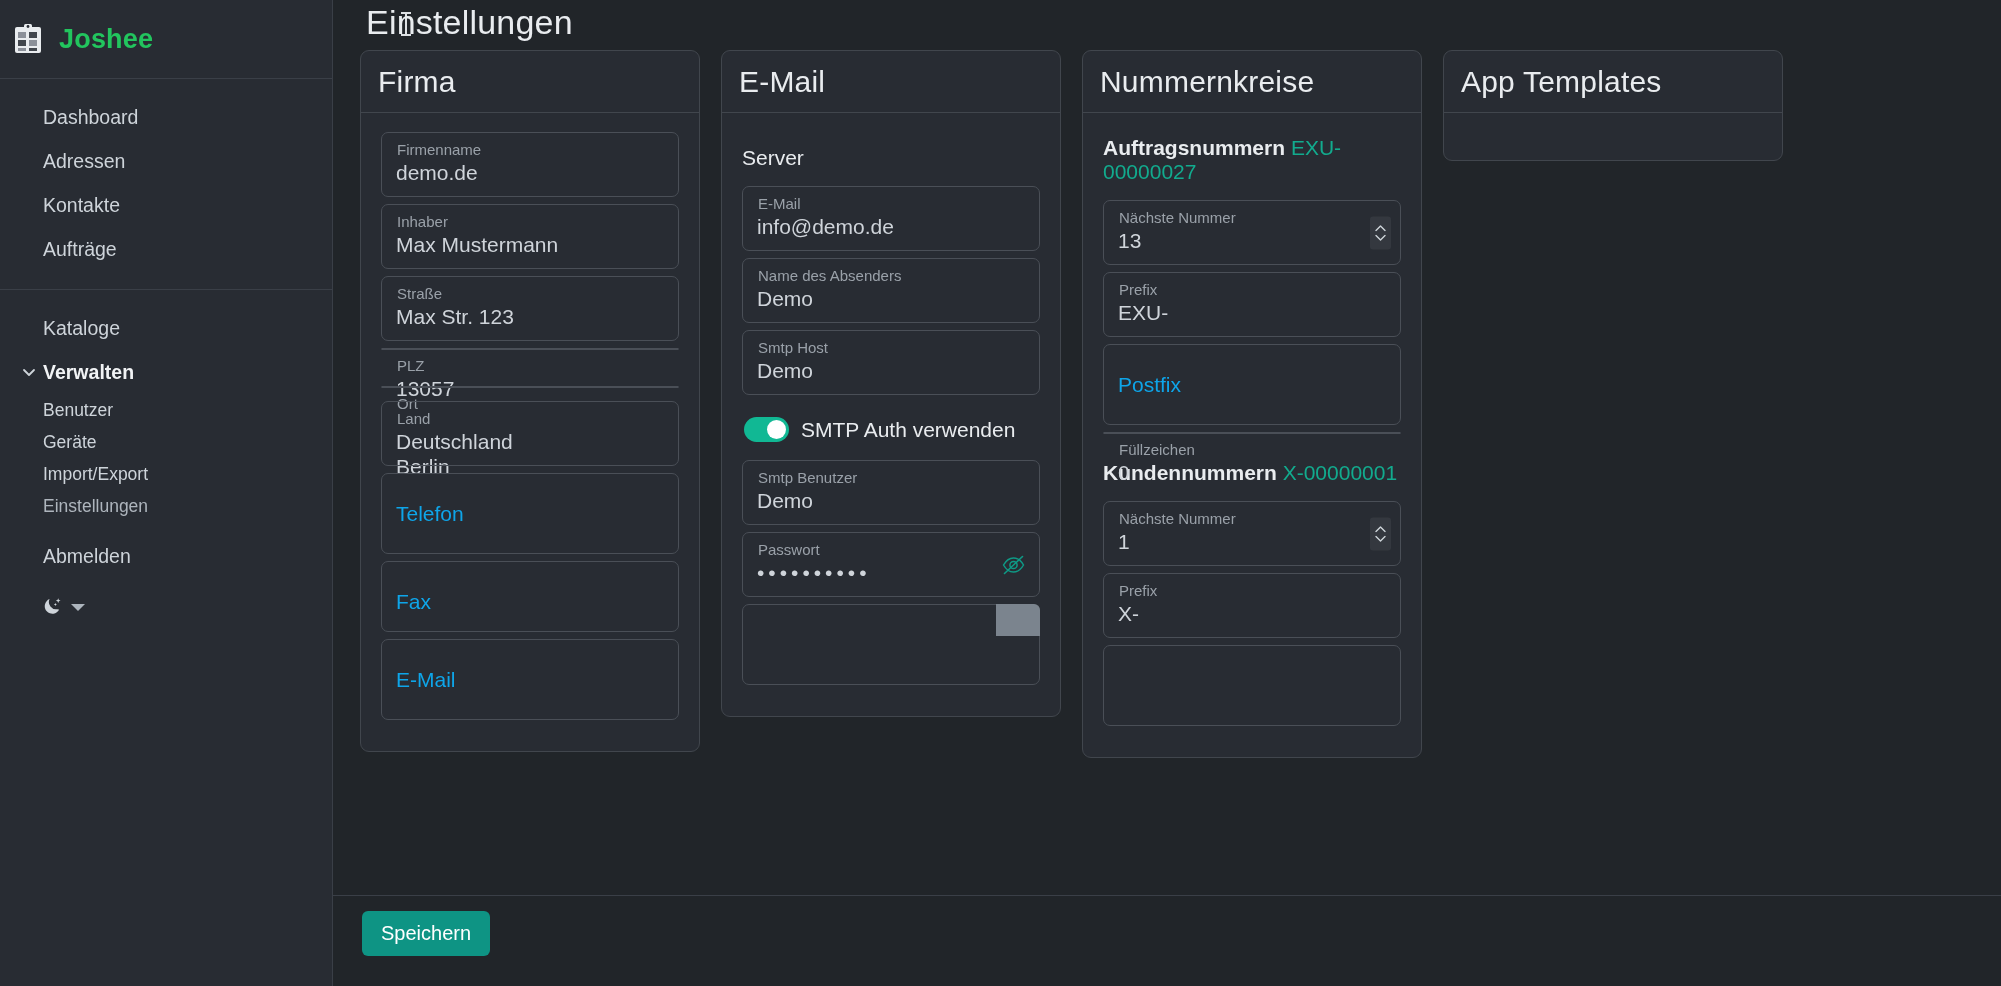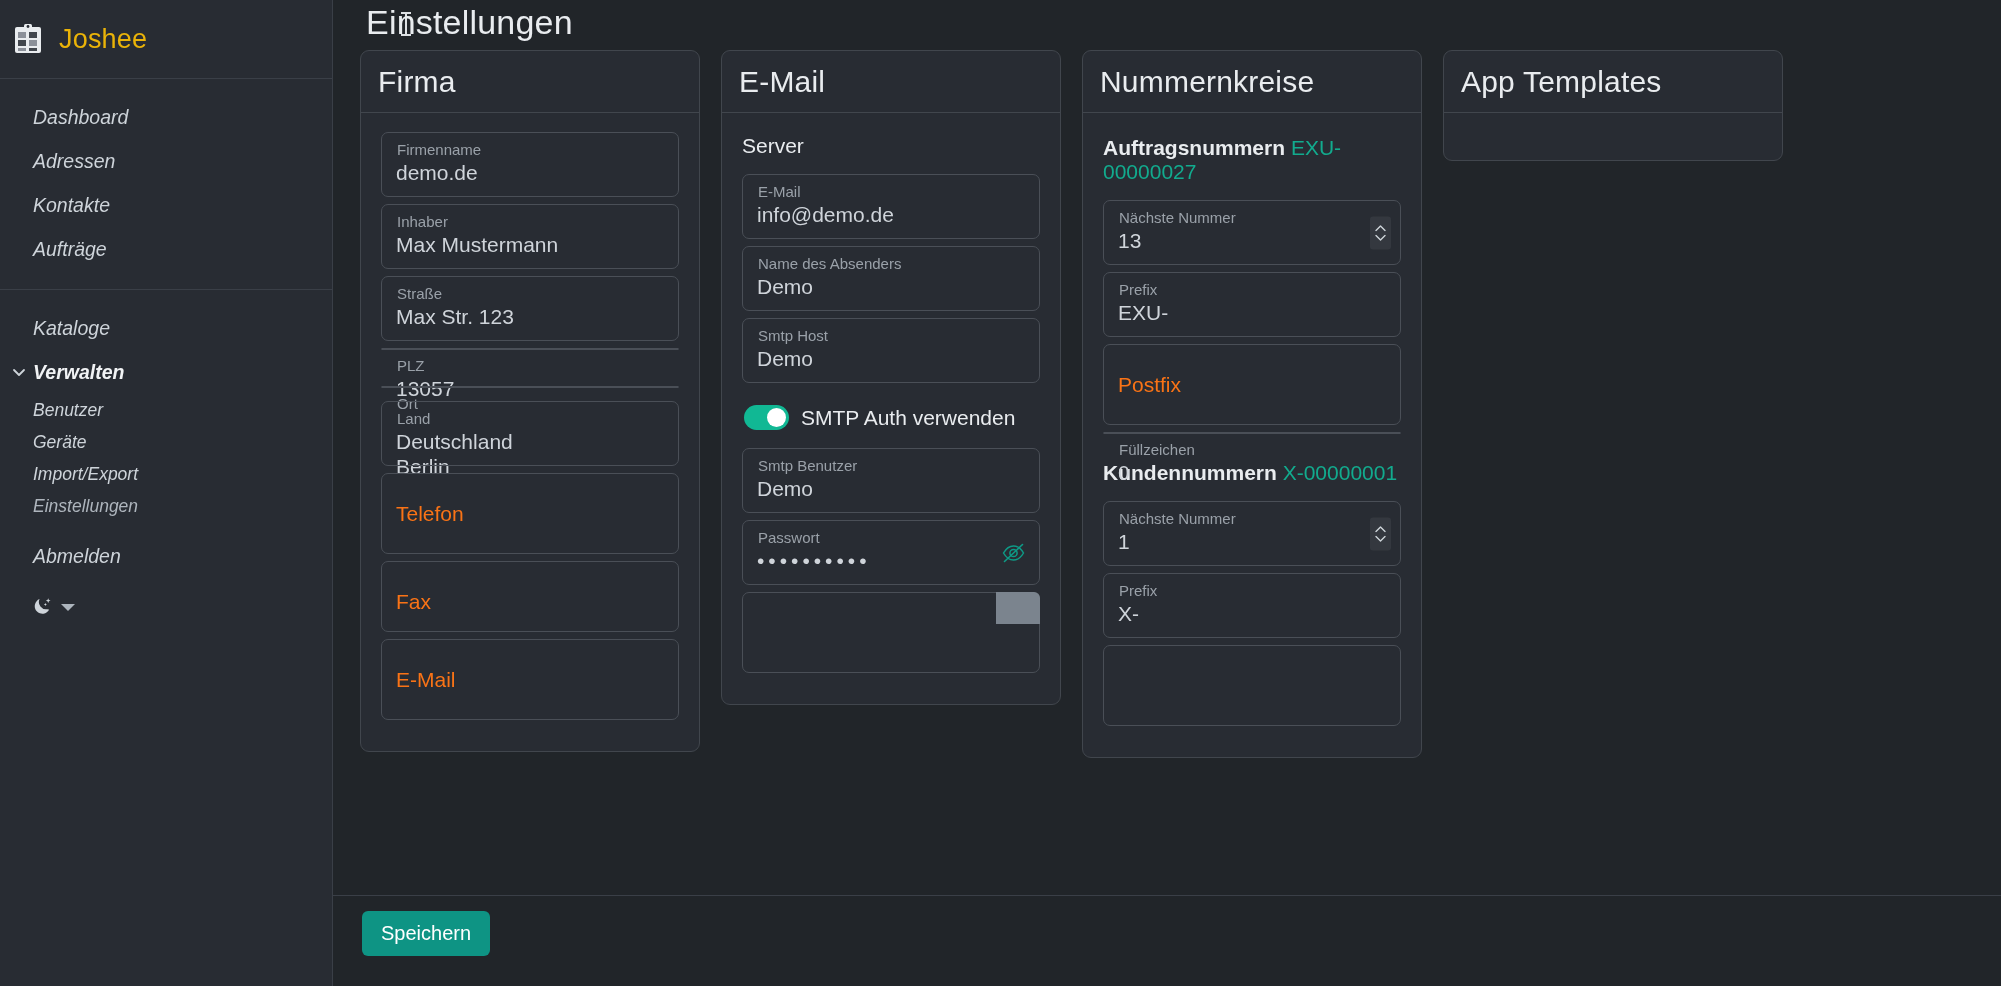--- a/index.html
+++ b/index.html
@@ -20,24 +20,24 @@
     flex: 0 0 333px;
   }
   .brand {
     height: 79px;
     display: flex; align-items: center; gap: 17px;
     padding-left: 14px;
     border-bottom: 1px solid #3a3f47;
   }
   .brand-icon { width: 28px; height: 30px; display:block; }
   .brand-name {
-    font-size: 27px; font-weight: 400; color: #eab308;
+    font-size: 27px; font-weight: 700; color: #22c55e;
     letter-spacing: .2px;
   }
-  .nav-group { padding: 16px 0 18px 0; font-style: italic; }
+  .nav-group { padding: 16px 0 18px 10px; }
   .nav-group.divided { border-top: 1px solid #3a3f47; }
   .nav-item {
     display: flex; align-items: center;
     height: 44px;
     padding-left: 33px;
     font-size: 19.5px;
     color: #ced4da;
     cursor: pointer;
     position: relative;
   }
@@ -126,21 +126,21 @@
   .field .lbl {
     position: absolute; left: 15px; top: 8px;
     font-size: 15px; color: #9aa1a9;
     pointer-events: none;
   }
   .field .val {
     position: absolute; left: 14px; top: 28px;
     font-size: 21px; color: #cfd4da;
   }
   .field.empty .lbl {
-    top: 19px; left: 14px; font-size: 21px; color: #f97316;
+    top: 19px; left: 14px; font-size: 21px; color: #0ea5e9;
   }
   .field.empty { height: 65px; }
   .field.num .stepper {
     position: absolute; right: 9px; top: 50%;
     transform: translateY(-50%);
     width: 21px; height: 33px;
     background: #34383f;
     border-radius: 3px;
     display: flex; flex-direction: column;
     align-items: center; justify-content: center; gap: 3px;
@@ -154,21 +154,21 @@
   }
   .dots { letter-spacing: 4px; font-size: 17px; color: #cfd4da; }
   .row2 { display: flex; gap: 23px; flex-direction: column; }
   .row2 .field { flex: 1 1 0; margin-bottom: 13px; }
   .overflow-val {
     position: absolute; left: 14px; top: 68px;
     font-size: 21px; color: #cfd4da; white-space: nowrap;
   }
   .sec-title {
     font-size: 21px; color: #e9ecef;
-    margin: 2px 0 16px 0;
+    margin: 14px 0 16px 0;
   }
   .sec-title.bold { font-weight: 700; font-size: 21px; margin-top: 4px; }
   .sec-title .accent { color: #12ab8e; font-weight: 400; }
   .toggle-row {
     display: flex; align-items: center; gap: 12px;
     margin: 22px 0 18px 2px;
   }
   .toggle {
     width: 45px; height: 25px; border-radius: 13px;
     background: #11b894;

